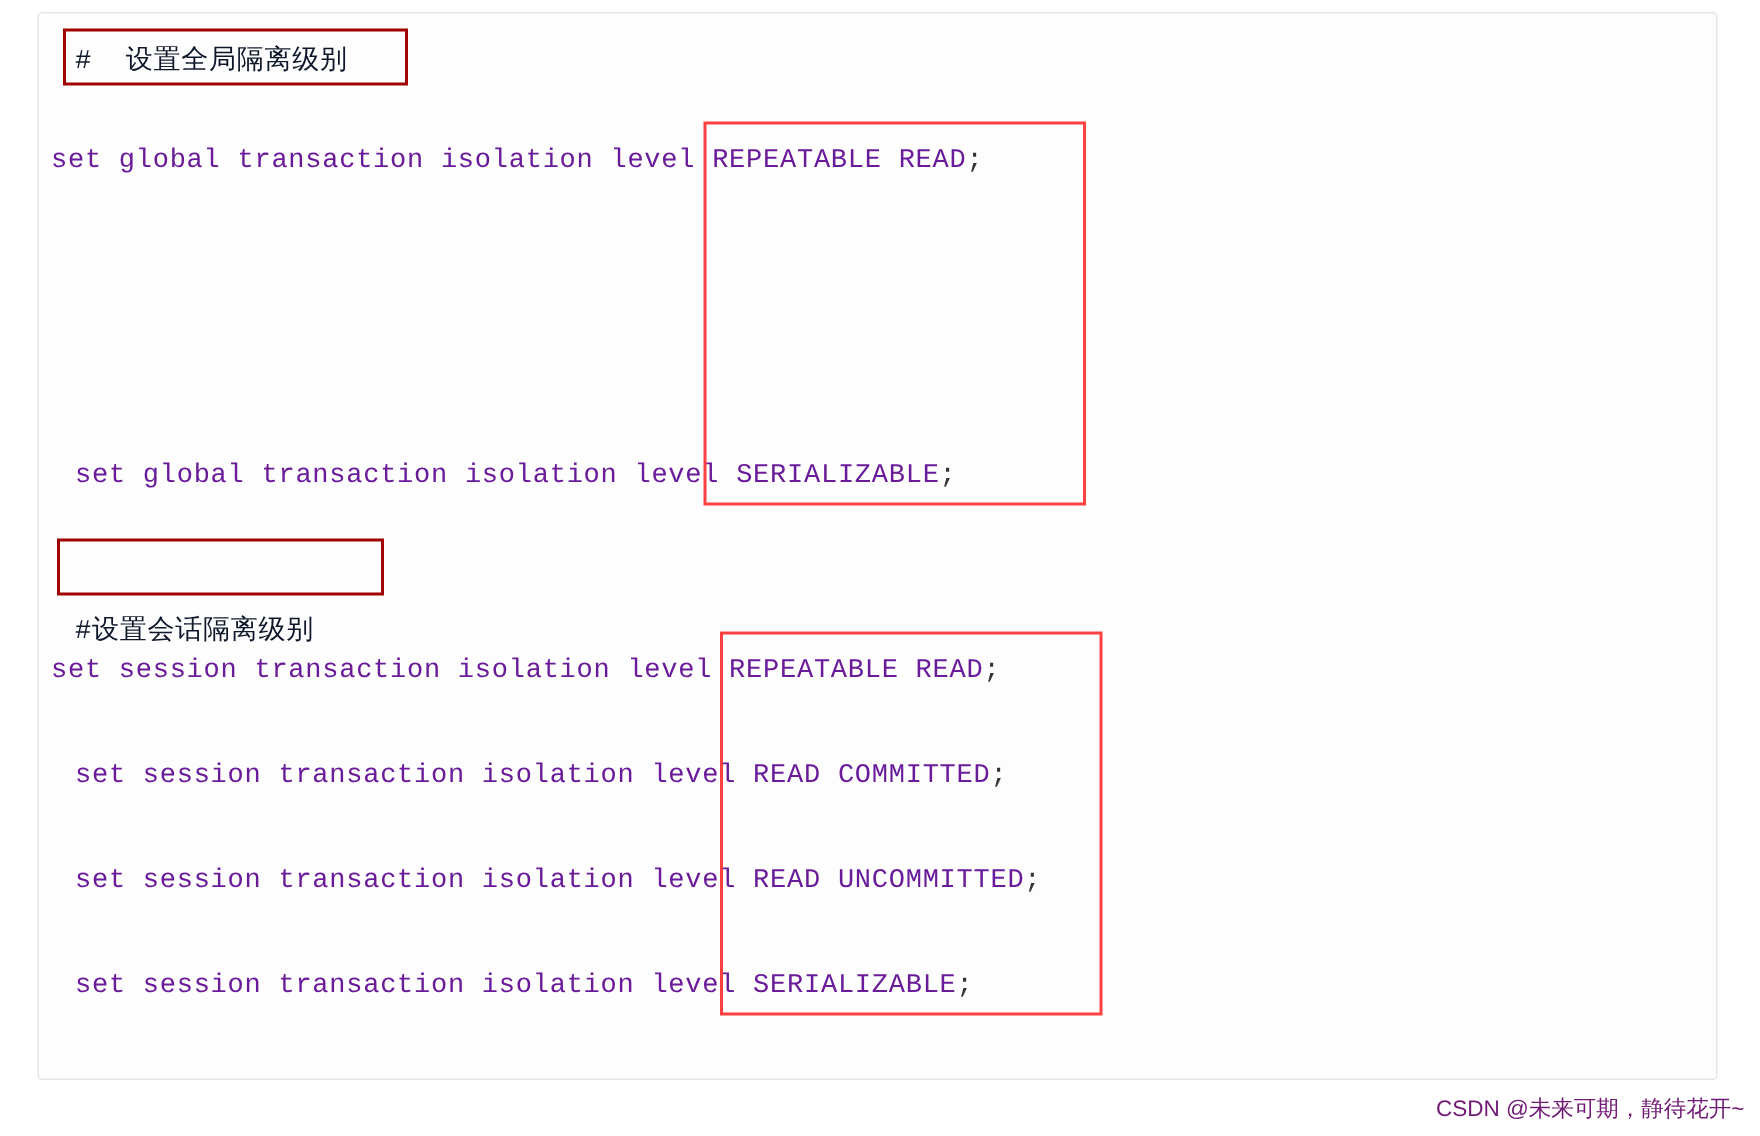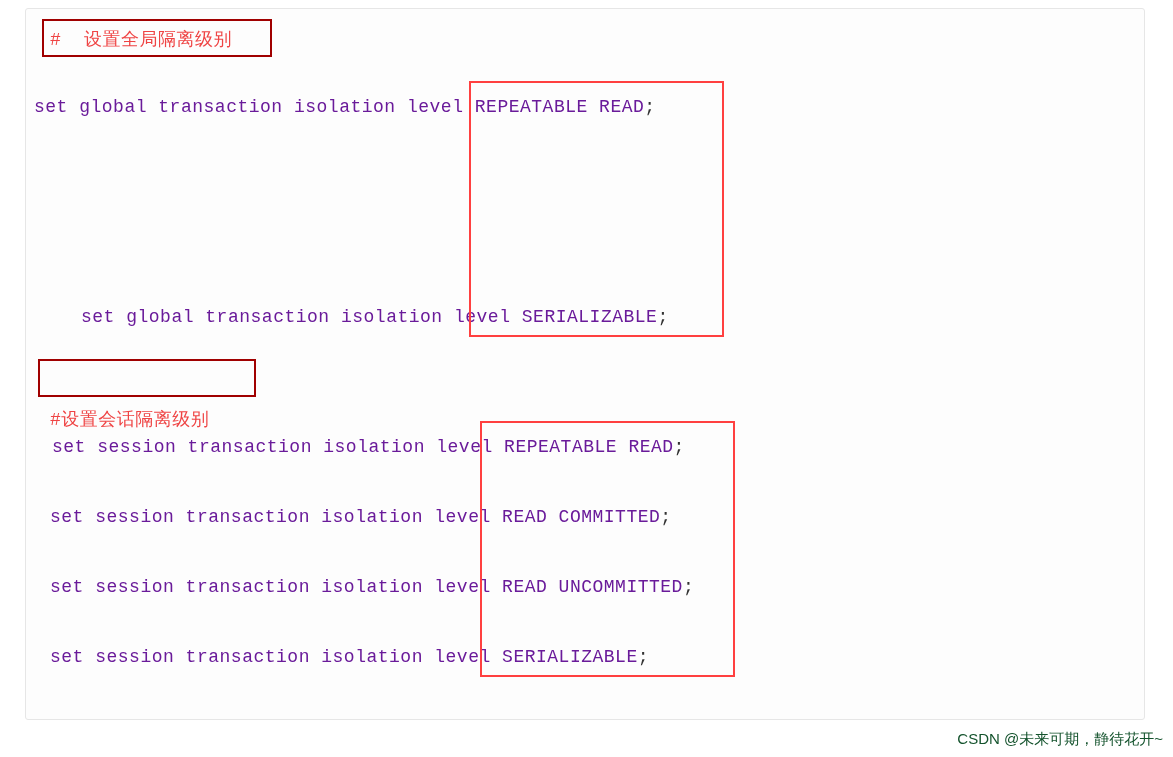--- a/index.html
+++ b/index.html
@@ -23,64 +23,64 @@
     box-sizing: border-box;
   }
   .line {
     position: absolute;
     font-size: 18px;
     letter-spacing: 0.5px;
     white-space: pre;
     color: #6a1b9a;
   }
   .comment {
-    color: #ef4444;
+    color: #0f172a;
   }
   .punct {
     color: #333333;
   }
   .highlight-box {
     position: absolute;
     border: 2px solid #a00000;
     box-sizing: border-box;
   }
   .red-box {
     position: absolute;
     border: 2px solid #ff4040;
     box-sizing: border-box;
   }
   .watermark {
     position: absolute;
     right: 10px;
     bottom: 8px;
-    color: #14532d;
+    color: #701a75;
     font-family: Arial, sans-serif;
     font-size: 15px;
   }
 </style>
 </head>
 <body>
 
 <div class="code-block">
 
   <div class="highlight-box" style="left:16px; top:10px; width:230px; height:38px;"></div>
   <div class="line comment" style="left:24px; top:18px;">#  设置全局隔离级别</div>
 
   <div class="line" style="left:8px; top:88px;"><span>set global transaction isolation level </span><span>REPEATABLE READ</span><span class="punct">;</span></div>
 
 
 
-  <div class="line" style="left:24px; top:298px;margin-left:31px;"><span>set global transaction isolation level </span><span>SERIALIZABLE</span><span class="punct">;</span></div>
+  <div class="line" style="left:24px; top:298px;"><span>set global transaction isolation level </span><span>SERIALIZABLE</span><span class="punct">;</span></div>
 
   <div class="red-box" style="left:443px; top:72px; width:255px; height:256px;"></div>
 
   <div class="highlight-box" style="left:12px; top:350px; width:218px; height:38px;"></div>
   <div class="line comment" style="left:24px; top:358px;margin-top:40px;">#设置会话隔离级别</div>
 
-  <div class="line" style="left:26px; top:428px;"><span>set session transaction isolation level </span><span>REPEATABLE READ</span><span class="punct">;</span></div>
+  <div class="line" style="left:8px; top:428px;"><span>set session transaction isolation level </span><span>REPEATABLE READ</span><span class="punct">;</span></div>
 
   <div class="line" style="left:24px; top:498px;"><span>set session transaction isolation level </span><span>READ COMMITTED</span><span class="punct">;</span></div>
 
   <div class="line" style="left:24px; top:638px;"><span>set session transaction isolation level </span><span>SERIALIZABLE</span><span class="punct">;</span></div>
 
   <div class="line" style="left:24px; top:568px;"><span>set session transaction isolation level </span><span>READ UNCOMMITTED</span><span class="punct">;</span></div>
 
   <div class="red-box" style="left:454px; top:412px; width:255px; height:256px;"></div>
 
 </div>

